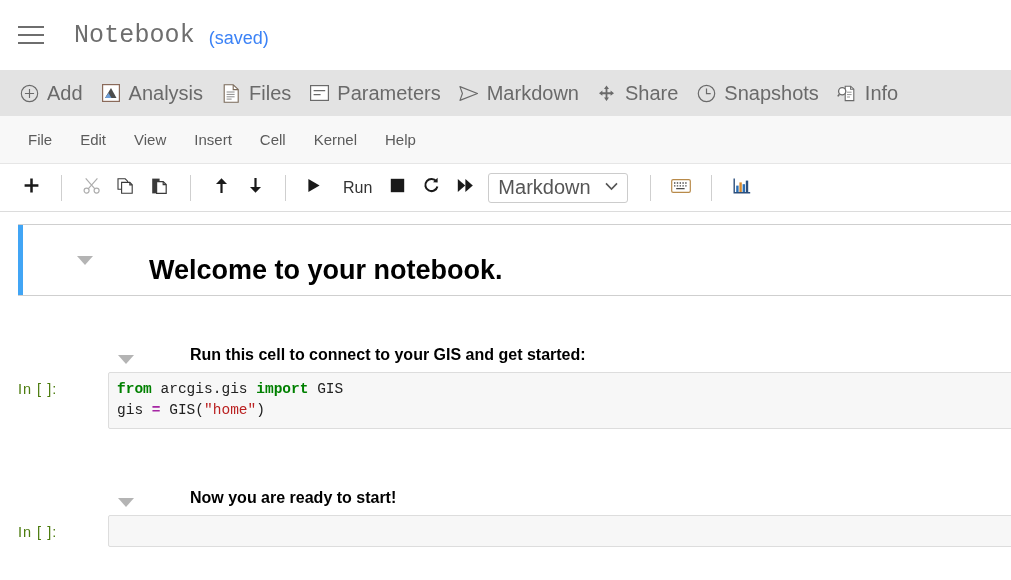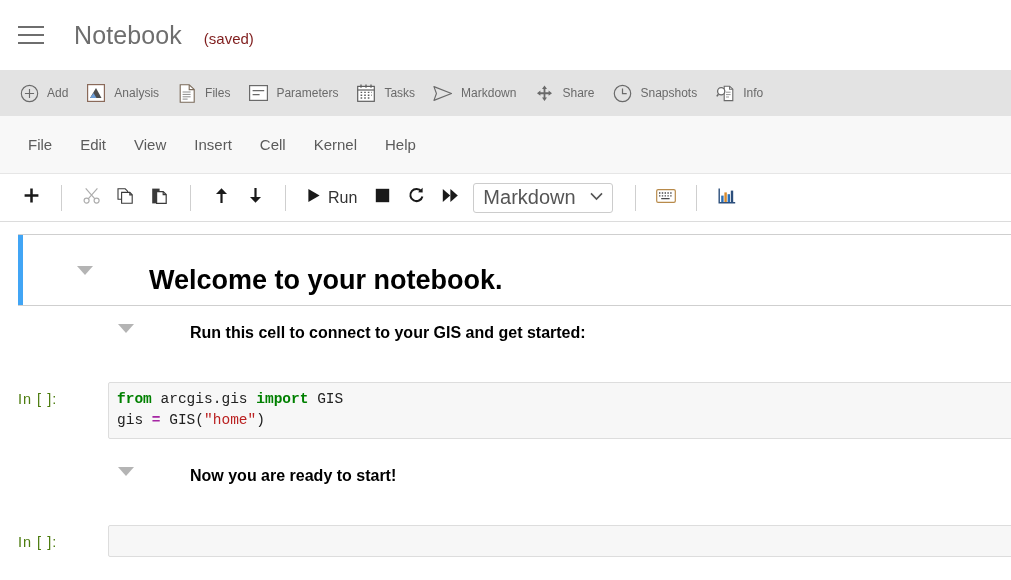--- a/index.html
+++ b/index.html
@@ -40,25 +40,26 @@
     display: block;
     width: 26px;
     height: 2px;
     background: #6e6e6e;
   }
   .app-title {
     font-size: 25px;
     color: #6e6e6e;
     font-weight: 400;
     letter-spacing: 0.1px;
+    font-family: Liberation Mono, monospace;
   }
   .app-saved {
-    font-size: 15px;
-    color: #7f1d1d;
-    margin-left: 22px;
+    font-size: 18px;
+    color: #3b82f6;
+    margin-left: 14px;
     padding-top: 6px;
   }
 
   
   .app-toolbar {
     height: 46px;
     background: #e3e3e3;
     display: flex;
     align-items: center;
     padding-left: 10px;
@@ -66,37 +67,37 @@
   }
   .app-tool {
     display: flex;
     align-items: center;
     height: 46px;
     padding: 0 9px;
     cursor: pointer;
     white-space: nowrap;
   }
   .app-tool .tlabel {
-    font-size: 12px;
+    font-size: 20px;
     color: #6a6a6a;
     margin-left: 8px;
   }
   .app-tool .ticon {
     width: 20px;
     height: 20px;
     display: inline-flex;
     align-items: center;
     justify-content: center;
     flex: none;
   }
   .app-tool svg { display: block; }
 
   
   .menu-bar {
-    height: 58px;
+    height: 48px;
     background: #f8f8f8;
     border-bottom: 1px solid #e6e6e6;
     display: flex;
     align-items: center;
     padding-left: 14px;
     box-sizing: border-box;
   }
   .menu-item {
     font-size: 15px;
     color: #5b5b5b;
@@ -123,21 +124,21 @@
     cursor: pointer;
     flex: none;
   }
   .nb-btn.wide {
     width: auto;
     padding: 0 8px;
   }
   .nb-run-label {
     font-size: 16px;
     color: #333;
-    margin-left: 7px;
+    margin-left: 22px;
   }
   .nb-sep {
     width: 1px;
     height: 26px;
     background: #cfcfcf;
     margin: 0 13px;
     flex: none;
   }
   .nb-select {
     margin-left: 6px;
@@ -215,21 +216,21 @@
   }
   .md-h1 { font-size: 27px; margin-top: 21px; }
   .md-p  { font-size: 16px; }
 
   
   .cell-md-plain {
     margin-left: 18px;
     padding-left: 105px;
     min-height: 50px;
     display: flex;
-    align-items: flex-start;
+    align-items: flex-end;
   }
   .cell-md-plain .caret { margin-left: -5px; }
 
   
   .cell-code {
     margin-left: 18px;
     display: flex;
     align-items: flex-start;
     padding-top: 8px;
   }
@@ -318,31 +319,20 @@
   <div class="app-tool">
     <span class="ticon">
       <svg width="19" height="16" viewBox="0 0 19 16">
           <rect x="0.6" y="0.6" width="17.8" height="14.8" fill="#fff" stroke="#6a6a6a" stroke-width="1.2"></rect>
           <path d="M3.6 5.6h11.6M3.6 9.6h7" stroke="#6a6a6a" stroke-width="1.3"></path>
         </svg>
     </span>
     <span class="tlabel">Parameters</span>
   </div>
 
-  <div class="app-tool">
-    <span class="ticon">
-      <svg width="18" height="18" viewBox="0 0 18 18">
-          <rect x="0.7" y="2.4" width="16.6" height="14.9" fill="#fff" stroke="#5f5f5f" stroke-width="1.2"></rect>
-          <path d="M0.7 6h16.6" stroke="#5f5f5f" stroke-width="1.2"></path>
-          <path d="M4 0.6v3.2M9 0.6v3.2M14 0.6v3.2" stroke="#5f5f5f" stroke-width="1.3"></path>
-          <path d="M3.6 8.4h1.6M7.2 8.4h1.6M10.8 8.4h1.6M14 8.4h.6M3.6 11.2h1.6M7.2 11.2h1.6M10.8 11.2h1.6M14 11.2h.6M3.6 14h1.6M7.2 14h1.6M10.8 14h1.6" stroke="#5f5f5f" stroke-width="1.4"></path>
-        </svg>
-    </span>
-    <span class="tlabel">Tasks</span>
-  </div>
 
   <div class="app-tool">
     <span class="ticon">
       <svg width="21" height="17" viewBox="0 0 21 17">
           <path d="M1 1.3 L19.4 8.5 L1 15.7 L3.6 8.5 Z" fill="none" stroke="#6a6a6a" stroke-width="1.2" stroke-linejoin="round"></path>
         </svg>
     </span>
     <span class="tlabel">Markdown</span>
   </div>
 

